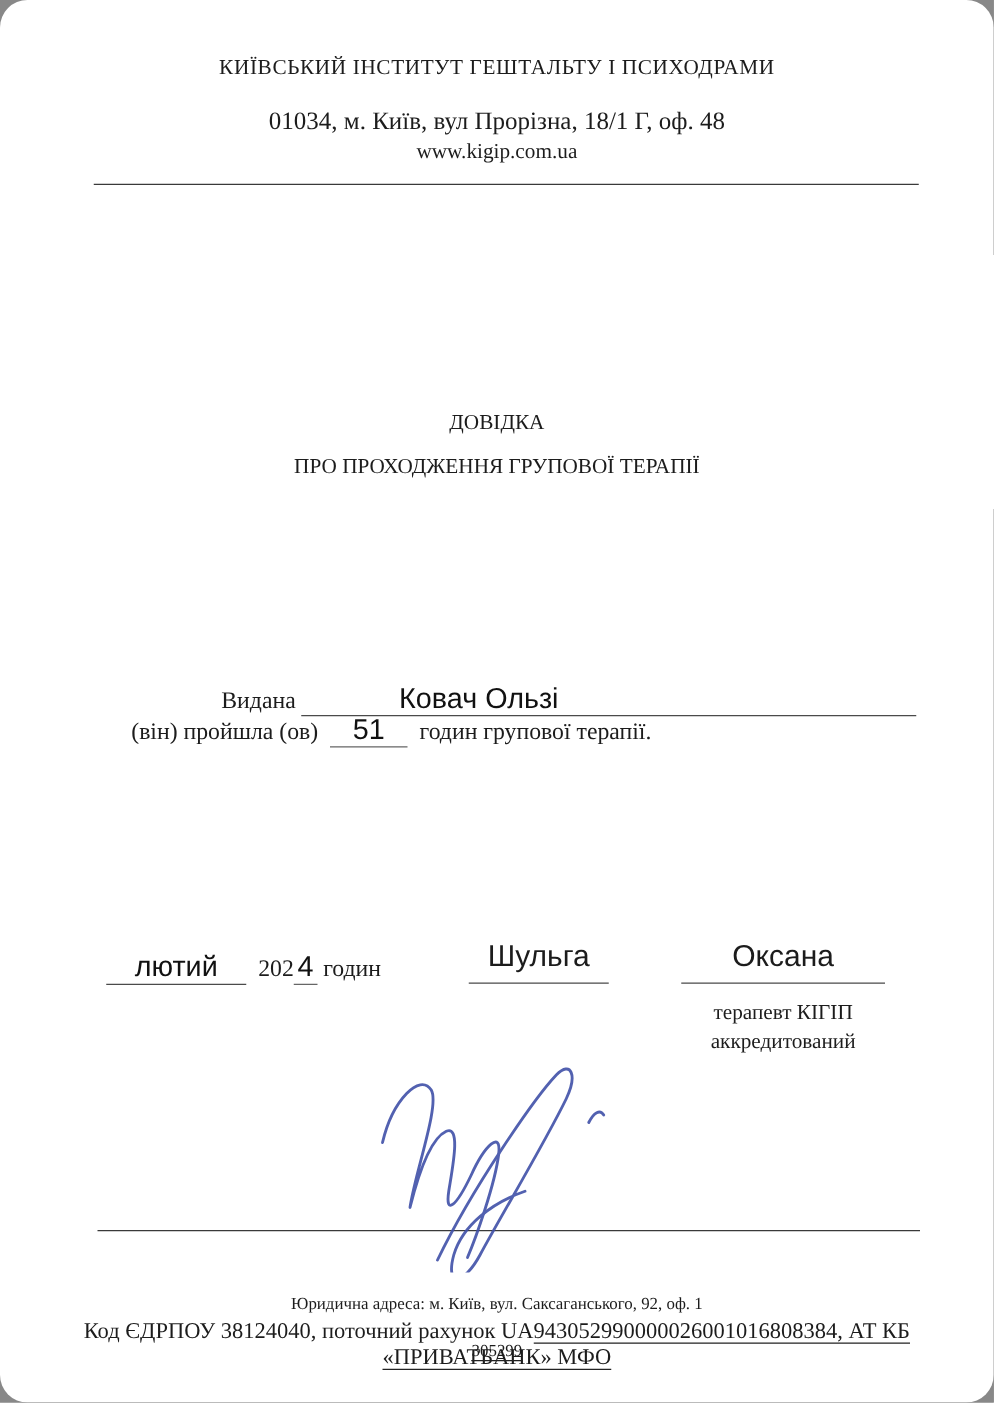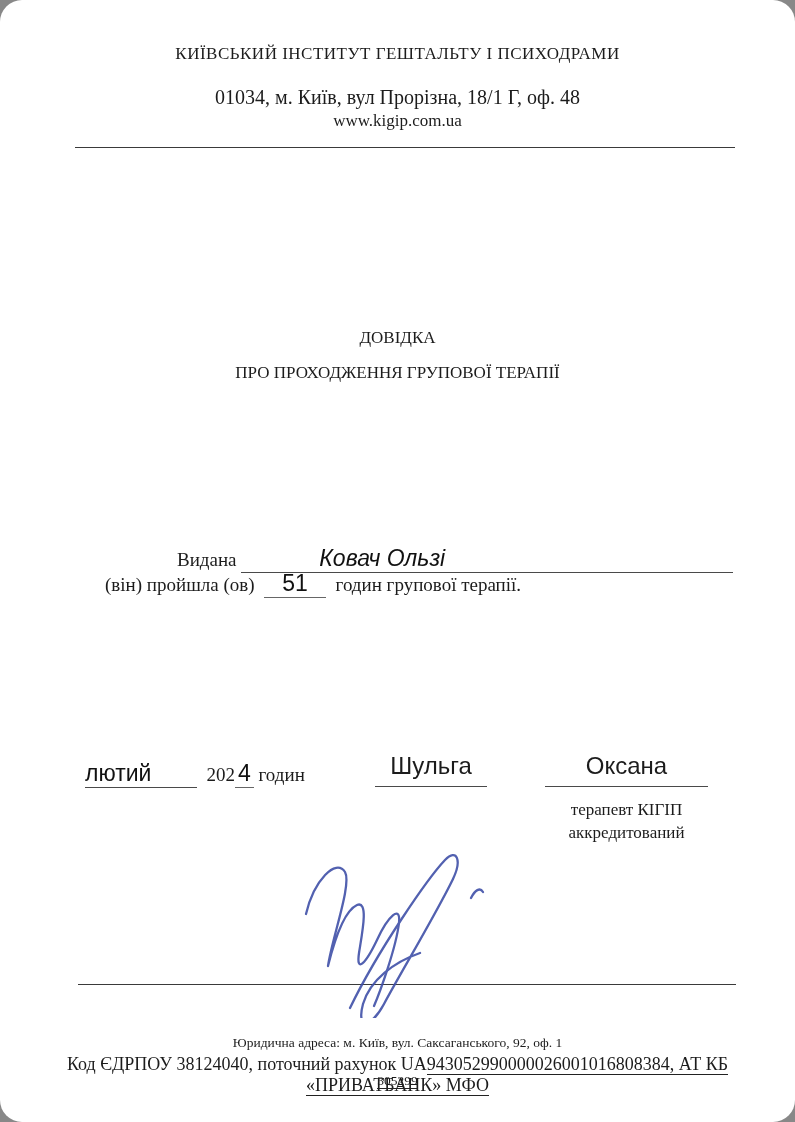--- a/index.html
+++ b/index.html
@@ -22,31 +22,31 @@
   .divider-bottom { top:984px; left:78px; width:658px; }
 
   .doc-title-1 { top:328px; font-size:17px; }
   .doc-title-2 { top:363px; font-size:17px; }
 
   .body-block { position:absolute; top:497px; left:105px; width:628px; font-size:19px;margin-top:48px; }
   .body-line { display:flex; align-items:baseline; height:25px; white-space:pre; }
   .fill { font-family:"Liberation Sans", sans-serif; font-size:23px; color:#111; }
   .uline { border-bottom:1.6px solid #666; }
   .uline-dark { border-bottom:1.6px solid #4a4a4a; }
-  .grow { flex:1;font-style:italic; }
+  .grow { flex:1; }
   .indent-issued { padding-left:72px; }
   .name-slot { padding-left:78px; }
   .slot-center { text-align:center; }
   .w-from { width:118px; }
   .w-to { width:128px; }
   .w-hours { width:62px; }
 
   .date-row { position:absolute; top:752px; left:0; width:795px; }
   .date-left { position:absolute; left:85px; top:8px; display:flex; align-items:baseline; font-size:19px; white-space:pre; }
-  .w-month { width:112px; text-align:left; display:inline-block; }
+  .w-month { width:112px; text-align:center; display:inline-block; }
   .year-digit { padding:0 3px; }
   .sig-col { position:absolute; text-align:center; }
   .sig-col-mid { left:375px; top:0; width:112px; }
   .sig-col-right { left:545px; top:0; width:163px; }
   .sig-name { font-family:"Liberation Sans", sans-serif; font-size:24px; padding-bottom:6px; }
   .sig-line { border-top:1.6px solid #4a4a4a; height:0; }
   .role-block { position:absolute; left:545px; top:46px; width:163px; text-align:center; font-size:17px; line-height:23px; }
 
   .signature-svg { position:absolute; left:288px; top:846px; width:206px; height:172px; z-index:3; }
 

